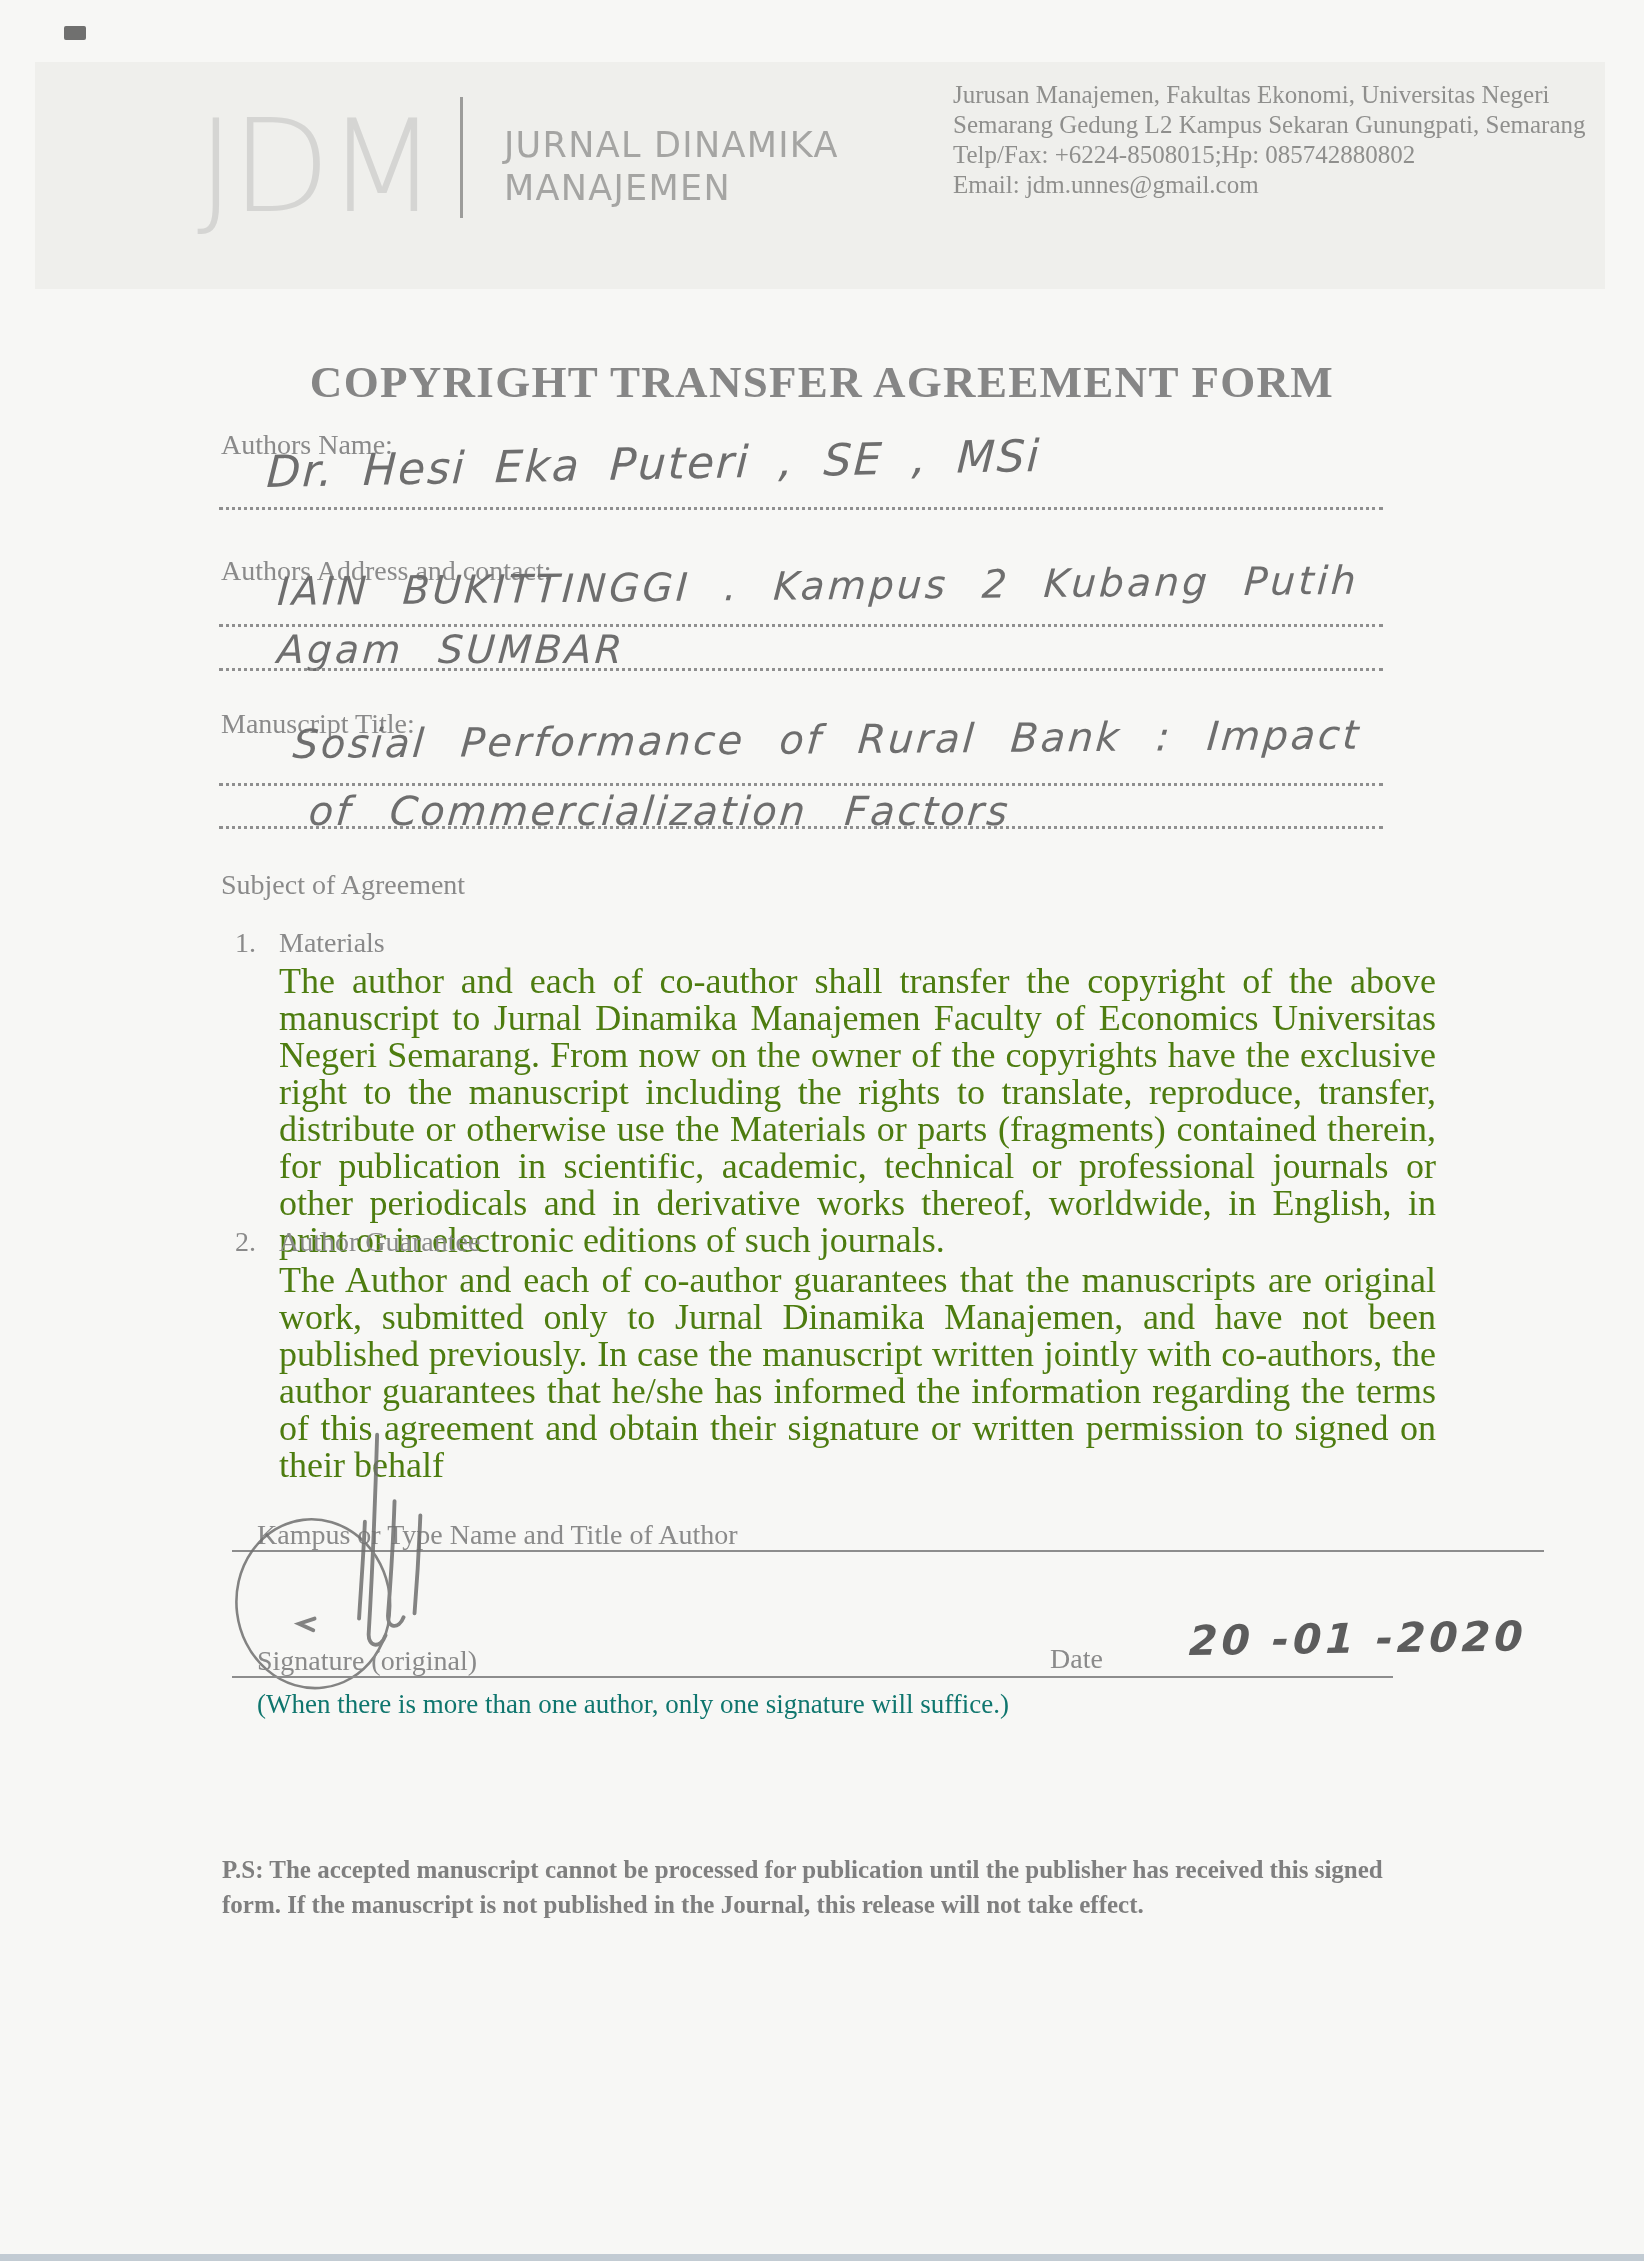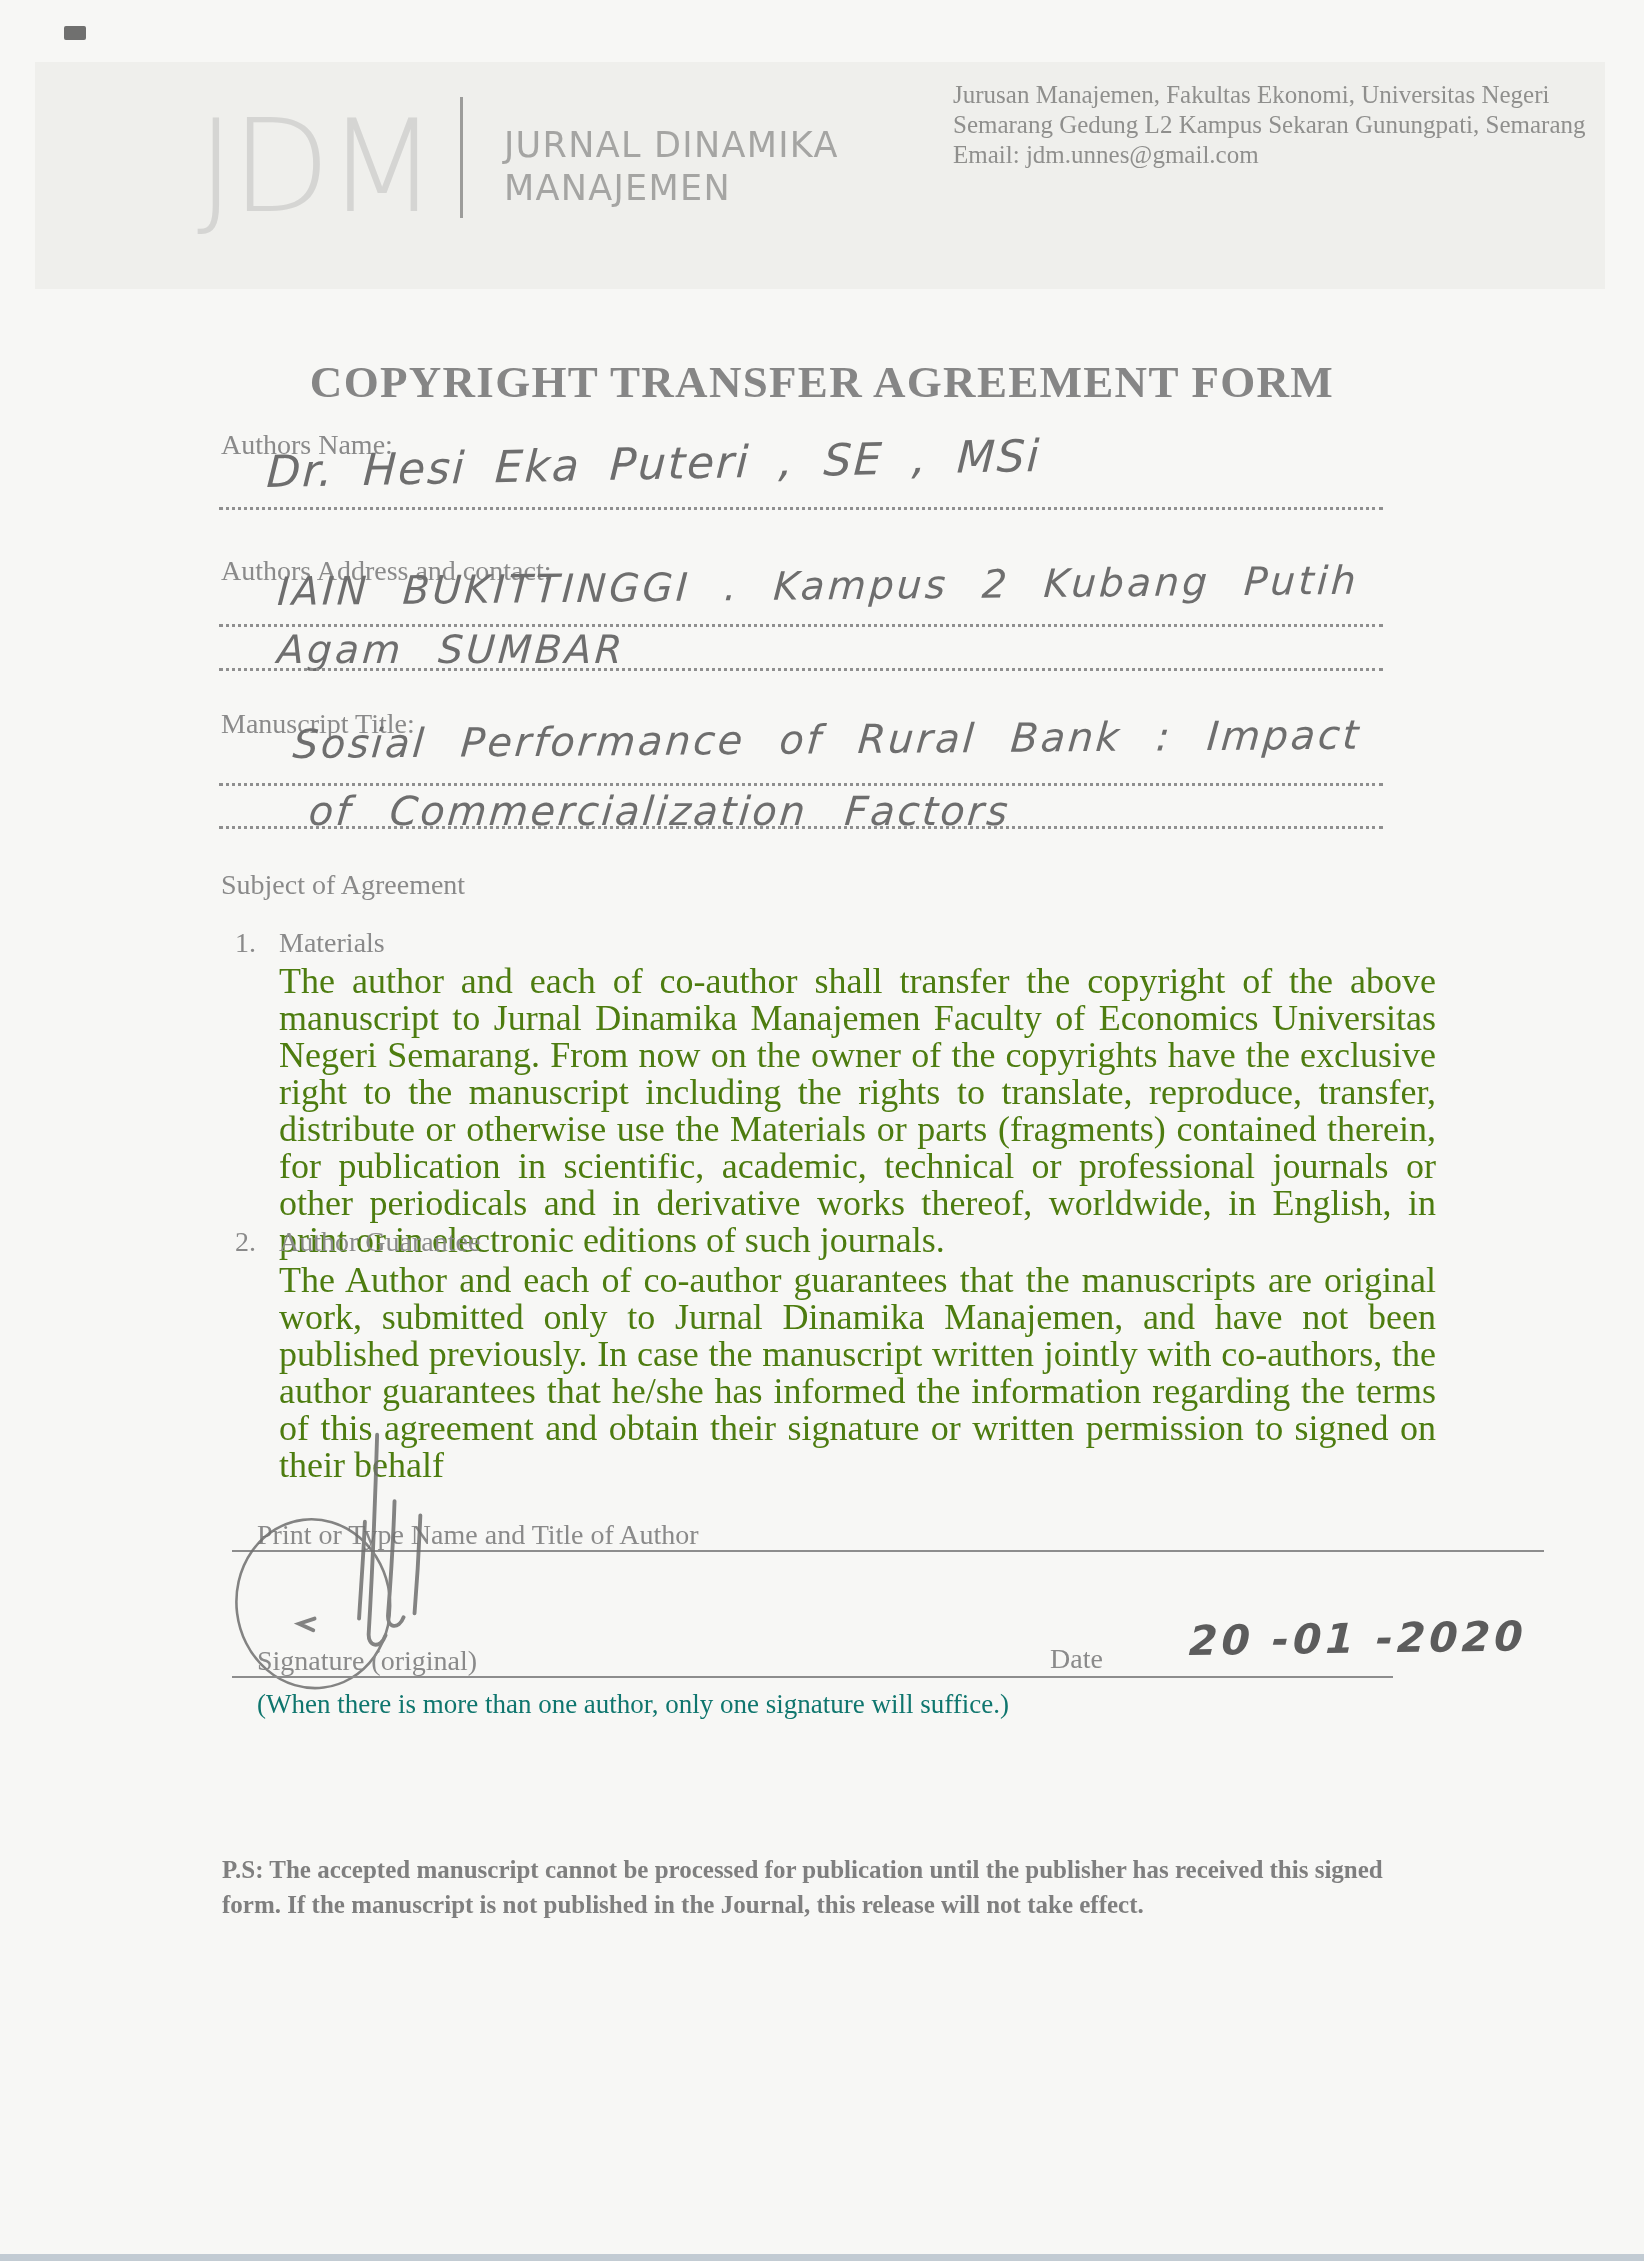--- a/index.html
+++ b/index.html
@@ -63,20 +63,21 @@
   <div class="logo-jdm">JDM</div>
   <div class="logo-bar"></div>
   <div class="logo-name">
     <div>JURNAL DINAMIKA</div>
     <div>MANAJEMEN</div>
   </div>
 
   <div class="contact">
     <div>Jurusan Manajemen, Fakultas Ekonomi, Universitas Negeri</div>
     <div>Semarang Gedung L2 Kampus Sekaran Gunungpati, Semarang</div>
+    <div>Telp/Fax: +6224-8508015;Hp: 085742880802</div>
     <div>Email: jdm.unnes@gmail.com</div>
   </div>
 
   <div class="title">COPYRIGHT TRANSFER AGREEMENT FORM</div>
 
   <div class="lbl" style="left:221px;top:429px;">Authors Name:</div>
   <div class="hand" style="left:268px;top:446px;font-size:44px;word-spacing:13px;letter-spacing:1.9px;transform:rotate(-1.2deg) skewX(-4deg);">Dr.  Hesi  Eka  Puteri , SE , MSi</div>
   <div class="dots" style="top:507px;"></div>
 
   <div class="lbl" style="left:221px;top:555px;">Authors Address and contact:</div>
@@ -94,21 +95,21 @@
   <div class="lbl" style="left:221px;top:869px;">Subject of Agreement</div>
 
   <div class="num" style="left:235px;top:927px;">1.</div>
   <div class="lbl" style="left:279px;top:927px;">Materials</div>
   <div class="para" style="top:963px;">The author and each of co-author shall transfer the copyright of the above manuscript to Jurnal Dinamika Manajemen Faculty of Economics Universitas Negeri Semarang. From now on the owner of the copyrights have the exclusive right to the manuscript including the rights to translate, reproduce, transfer, distribute or otherwise use the Materials or parts (fragments) contained therein, for publication in scientific, academic, technical or professional journals or other periodicals and in derivative works thereof, worldwide, in English, in print or in electronic editions of such journals.</div>
 
   <div class="num" style="left:235px;top:1226px;">2.</div>
   <div class="lbl" style="left:279px;top:1226px;">Author Guarantee</div>
   <div class="para" style="top:1262px;">The Author and each of co-author guarantees that the manuscripts are original work, submitted only to Jurnal Dinamika Manajemen, and have not been published previously. In case the manuscript written jointly with co-authors, the author guarantees that he/she has informed the information regarding the terms of this agreement and obtain their signature or written permission to signed on their behalf</div>
 
-  <div class="lbl" style="left:257px;top:1519px;">Print or Type Name and Title of Author</div>
+  <div class="lbl" style="left:257px;top:1519px;">Kampus or Type Name and Title of Author</div>
   <div class="rule" style="left:232px;top:1550px;width:1312px;"></div>
 
   <svg class="sig-svg" width="258" height="271" viewBox="0 0 400 420">
     <g fill="none" stroke="#6f6f6f" stroke-width="6" stroke-linecap="round" opacity="0.85">
       <ellipse cx="126" cy="277" rx="119" ry="131" stroke-width="4" transform="rotate(-7 126 277)"></ellipse>
       <path d="M 225 15 C 222 120 218 220 212 322 C 210 344 230 348 238 326"></path>
       <path d="M 252 118 C 250 180 246 242 242 293 C 240 315 258 318 266 298"></path>
       <path d="M 292 140 C 290 192 287 242 283 292"></path>
       <path d="M 206 150 C 204 200 200 250 197 300"></path>
       <path d="M 128 300 L 104 308 L 126 318"></path>

